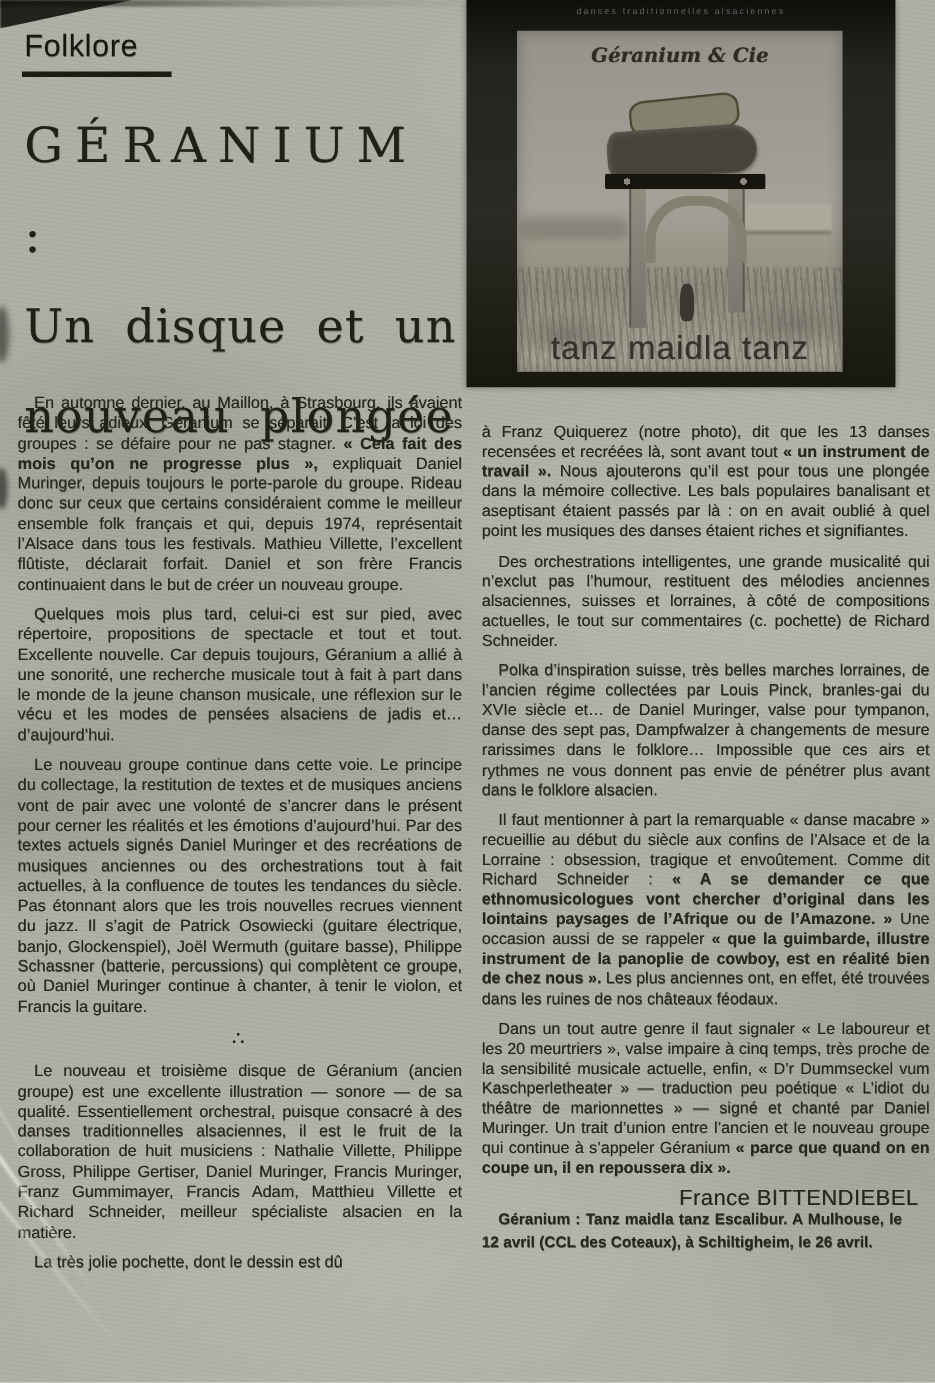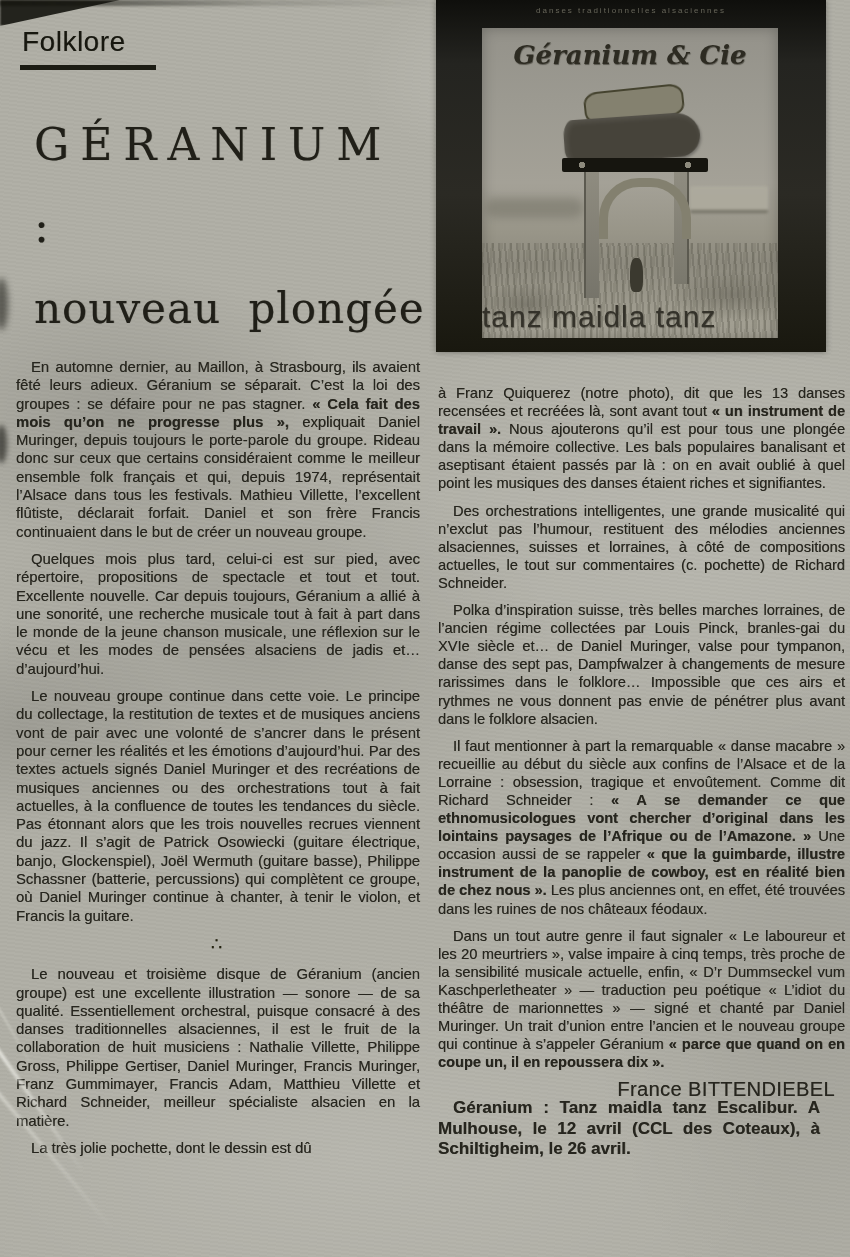--- a/index.html
+++ b/index.html
@@ -18,37 +18,37 @@
     font-family:"Liberation Sans", sans-serif;
     color:#26251e;
   }
   
   .kicker{
     position:absolute; left:20px; top:26px;
     font-size:28px; font-weight:normal; letter-spacing:0.5px; color:#17170f;
     padding:0 30px 7px 2px; border-bottom:5px solid #1c1c14;
     text-shadow:0.4px 0.4px 0.6px rgba(20,20,12,0.45);
   }
-  .headline{position:absolute; left:22px; top:92px; width:405px; margin:12px; font-weight:normal;}
+  .headline{position:absolute; left:22px; top:92px; width:405px; margin:0; font-weight:normal;}
   .headline span{display:block; font-family:"DejaVu Serif", serif; color:#201f18;
     text-shadow:0.4px 0.4px 0.7px rgba(25,24,16,0.4);}
   .hl1{font-size:44px; line-height:82px; letter-spacing:11px;}
   .hl2,.hl3{font-size:42px; line-height:82px; letter-spacing:1px; word-spacing:13px;}
   
-  .album{position:absolute; left:436px; top:0; width:390px; height:352px;
+  .album{position:absolute; left:424px; top:0; width:390px; height:352px;
     background:linear-gradient(180deg,#0f0f0c 0%, #242420 18%, #2b2a24 55%, #19180f 100%);
     box-shadow:0 0 6px rgba(0,0,0,0.35);}
   .album-caption{position:absolute; top:6px; left:0; width:100%; text-align:center;
     font-size:8px; letter-spacing:2px; color:#7c7a6c; opacity:0.8; filter:blur(0.7px);}
   .cover{position:absolute; left:46px; top:28px; width:296px; height:310px; overflow:hidden;
     background:linear-gradient(180deg,#94928a 0%, #9c9a91 25%, #a4a197 50%, #989588 66%, #8e8b7f 76%, #9d9a8d 90%, #a6a396 100%);
     box-shadow:inset 0 0 14px rgba(0,0,0,0.25);}
   .album-title{position:absolute; top:12px; left:0; width:100%; text-align:center;
     font-family:"DejaVu Serif", serif; font-style:italic; font-weight:bold;
-    font-size:26px; color:#2d2b22; text-shadow:0.5px 0.5px 0.8px rgba(30,28,20,0.5);
+    font-size:18px; color:#2d2b22; text-shadow:0.5px 0.5px 0.8px rgba(30,28,20,0.5);
     filter:blur(0.3px);}
   .horizon-trees{position:absolute; left:2px; top:170px; width:100px; height:20px;
     background:#7c7a6e; border-radius:10px; filter:blur(4px); opacity:0.65;}
   .horizon-building{position:absolute; left:208px; top:158px; width:78px; height:24px;
     background:#aeab9e; border-bottom:3px solid #6f6d61; border-radius:2px;
     filter:blur(1.5px); opacity:0.9;}
   .inst-plank{position:absolute; left:102px; top:60px; width:96px; height:28px;
     background:#84816f; border:2px solid #45432f; border-radius:14px/12px;
     transform:rotate(-6deg); filter:blur(0.4px);}
   .inst-body{position:absolute; left:82px; top:88px; width:136px; height:44px;
@@ -67,35 +67,35 @@
     border:9px solid #83806f; border-bottom:none; border-radius:40px 40px 0 0;
     filter:blur(0.5px);}
   .figure-blob{position:absolute; left:148px; top:230px; width:13px; height:34px;
     background:#3b392f; border-radius:40% 40% 30% 30%; filter:blur(0.6px);}
   .grass{position:absolute; left:0; top:215px; width:296px; height:95px; opacity:0.75;
     background-image:
       repeating-linear-gradient(85deg, rgba(58,56,46,0.30) 0 2px, transparent 2px 6px),
       repeating-linear-gradient(96deg, rgba(96,94,80,0.25) 0 3px, transparent 3px 9px),
       radial-gradient(ellipse 70px 30px at 15% 65%, rgba(40,38,30,0.35), transparent 70%),
       radial-gradient(ellipse 90px 35px at 85% 55%, rgba(40,38,30,0.30), transparent 70%);}
-  .album-subtitle{position:absolute; bottom:4px; left:0; width:100%; text-align:left;
+  .album-subtitle{position:absolute; bottom:4px; left:0; width:100%; text-align:center;
     font-size:30px; color:#34322a; letter-spacing:1px; text-shadow:0.5px 0.5px 0.8px rgba(30,28,20,0.4);
     filter:blur(0.3px);}
   
   .col{position:absolute; text-align:justify;
     text-shadow:0.35px 0.35px 0.45px rgba(40,38,28,0.55);}
   .col p{margin:0 0 9px 0; text-indent:15px;}
   .col p.cont{text-indent:0;margin-top:20px;}
   .col .b{font-weight:bold;}
   .col-left{left:16px; top:358px; width:404px; font-size:14.8px; line-height:18.3px;}
   .col-right{left:438px; top:364px; width:407px; font-size:14.6px; line-height:18.1px;}
   .separator{text-align:center; font-size:18px; letter-spacing:3px; margin:10px 0 12px;
     color:#23220f; text-indent:0;}
   .byline{text-align:right; margin:8px 10px 0 0; font-size:20px; letter-spacing:0.4px;}
-  .note{font-weight:bold; margin:24px 0 0 16px; width:382px; font-size:17px;
+  .note{font-weight:bold; margin:24px 0 0 16px; width:382px; font-size:14px;
     line-height:20.5px; text-indent:12px;}
   
   .artifact{position:absolute; pointer-events:none;}
   .corner-tl{top:0; left:0; width:120px; height:26px; background:#15150f;
     clip-path:polygon(0 0, 100% 0, 0 100%); opacity:0.9; filter:blur(1px);}
   .edge-top{top:0; left:0; width:440px; height:6px;
     background:linear-gradient(90deg, rgba(20,20,14,0.7), rgba(20,20,14,0.15) 60%, transparent); filter:blur(1px);}
   .smudge1{top:278px; left:-5px; width:13px; height:52px; background:rgba(22,22,16,0.55);
     border-radius:50%; filter:blur(3px);}
   .smudge2{top:425px; left:-4px; width:11px; height:38px; background:rgba(22,22,16,0.6);
@@ -112,20 +112,21 @@
 </style>
 </head>
 <body>
 
 <div class="page">
 
   <div class="kicker">Folklore</div>
 
   <h1 class="headline">
     <span class="hl1">GÉRANIUM :</span>
+    <span class="hl2">Un disque et un</span>
     <span class="hl3">nouveau plongée</span>
   </h1>
 
   <div class="album">
     <div class="album-caption">danses traditionnelles alsaciennes</div>
     <div class="cover">
       <div class="album-title">Géranium &amp; Cie</div>
       <div class="horizon-trees"></div>
       <div class="horizon-building"></div>
       <div class="grass"></div>

